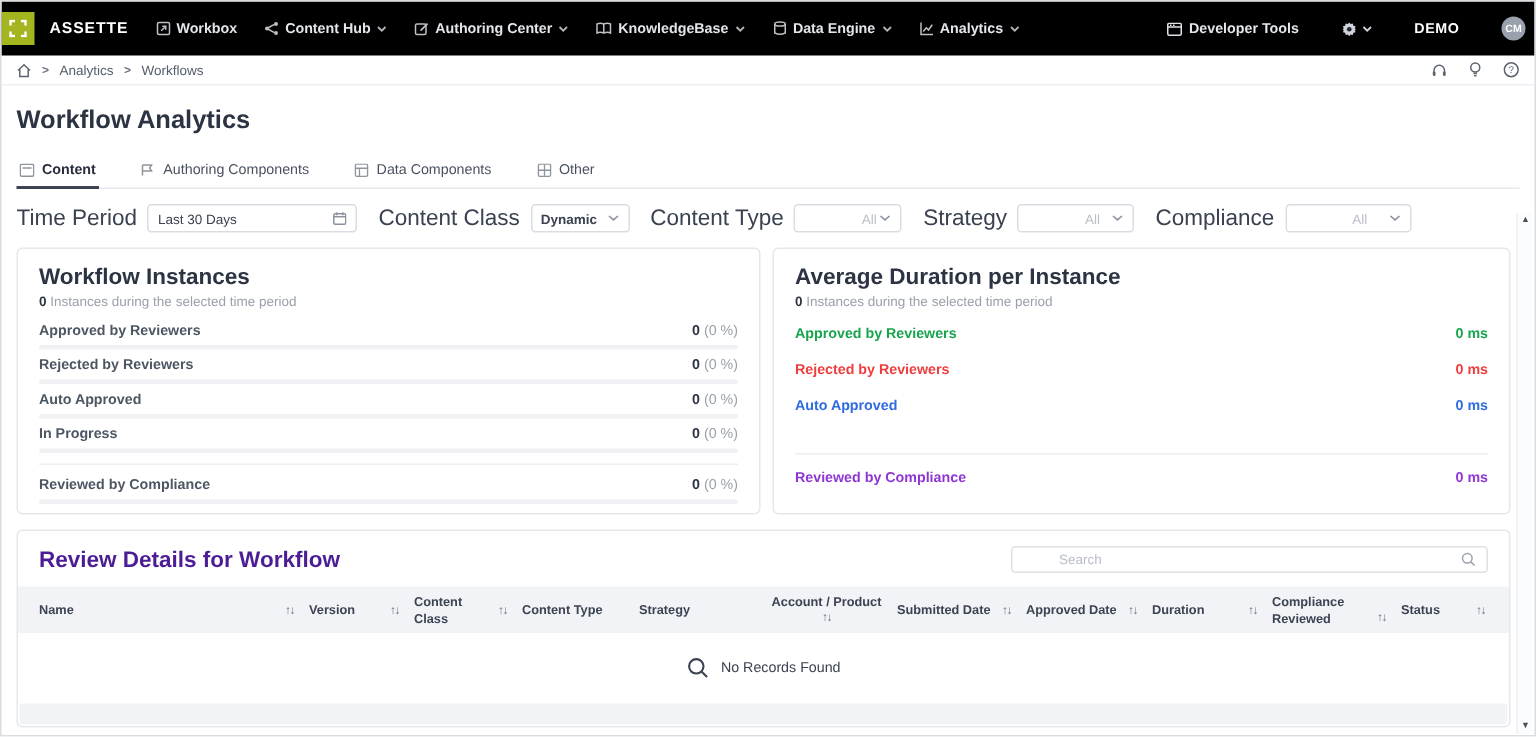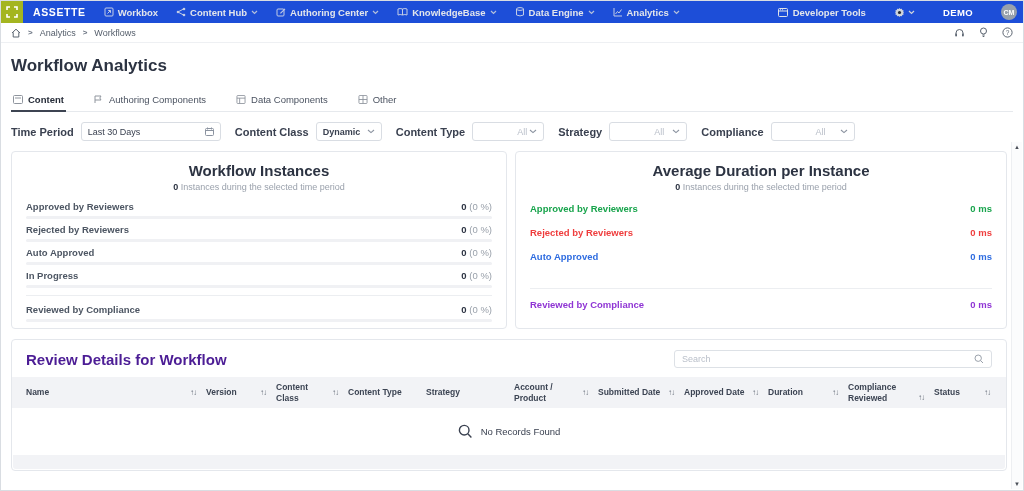--- a/index.html
+++ b/index.html
@@ -1,21 +1,21 @@
 <!DOCTYPE html>
 <html><head>
 <meta charset="utf-8">
 <style>
   * { margin:0; padding:0; box-sizing:border-box; }
   html,body { width:1024px; height:491px; }
   body { font-family:"Liberation Sans", sans-serif; background:#e9ebee; }
   .page { position:relative; width:1024px; height:491px; background:#ffffff; border:1px solid #d9dde2; overflow:hidden; }
 
   
-  .navbar { height:22px; background:#1d4ed8; display:flex; align-items:center; color:#fff; }
+  .navbar { height:36px; background:#000000; display:flex; align-items:center; color:#fff; }
   .logo { width:22px; height:22px; background:#a4b520; display:flex; align-items:center; justify-content:center; flex:0 0 22px; }
   .brand { font-size:10.5px; font-weight:bold; letter-spacing:.6px; margin:0 18px 0 10px; }
   .nav-items { display:flex; align-items:center; gap:18px; flex:1; }
   .nav-item { display:flex; align-items:center; gap:4px; font-size:9.5px; font-weight:bold; color:#e3e6eb; cursor:pointer; }
   .nav-item svg { opacity:.85; }
   .chev { display:inline-block; }
   .nav-right { display:flex; align-items:center; gap:28px; padding-right:6px; }
   .devtools { display:flex; align-items:center; gap:5px; font-size:9.5px; font-weight:bold; color:#e3e6eb; cursor:pointer; }
   .gear-group { display:flex; align-items:center; gap:3px; color:#cfd4db; cursor:pointer; }
   .tenant { font-size:9.5px; font-weight:bold; letter-spacing:.4px; }
@@ -36,28 +36,28 @@
   
   .tabs { display:flex; gap:26px; margin-top:14px; border-bottom:1px solid #e6e9ed; }
   .tab { display:flex; align-items:center; gap:5px; font-size:9.5px; color:#4a5260; padding:4px 2px 6px; cursor:pointer; position:relative; }
   .tab.active { font-weight:bold; color:#262c38; }
   .tab.active::after { content:""; position:absolute; left:0; right:0; bottom:-1px; height:2px; background:#3d4452; }
   .tab svg { opacity:.75; }
 
   
   .filters { display:flex; align-items:center; gap:14px; margin-top:10px; }
   .fgroup { display:flex; align-items:center; gap:7px; }
-  .flabel { font-size:11px; font-weight:bold; color:#3a4150; white-space:nowrap; }
+  .flabel { font-size:15px; font-weight:normal; color:#3a4150; white-space:nowrap; }
   .fctl { height:19px; border:1px solid #d9dde3; border-radius:3px; background:#fff; display:flex; align-items:center; justify-content:space-between; padding:0 6px; font-size:9px; color:#3a4150; cursor:pointer; }
   .fctl .ph { color:#b9bfc9;margin-left:38px; }
   .fctl .cicon { color:#8b93a0; display:flex; }
   .w-dates{ width:140px; } .w-class{ width:66px;font-weight:bold; } .w-type{ width:72px; } .w-strat{ width:78px; } .w-comp{ width:84px; }
 
   
-  .panels-row { display:flex; gap:8px; margin-top:10px;text-align:center; }
+  .panels-row { display:flex; gap:8px; margin-top:10px; }
   .panel { background:#fff; border:1px solid #e4e7ec; border-radius:4px; }
   .p-instances { width:496px; height:178px; padding:10px 14px; }
   .p-duration { width:492px; height:178px; padding:10px 14px; }
   .p-title { font-size:15px; font-weight:bold; color:#2c3342; }
   .p-sub { font-size:9px; color:#9aa1ac; margin-top:3px; }
   .p-sub b { color:#2c3342; }
 
   .inst-rows { margin-top:9px; }
   .inst-row { margin-bottom:5px; }
   .inst-line { display:flex; justify-content:space-between; align-items:baseline; }
@@ -71,28 +71,28 @@
   .dur-row { display:flex; justify-content:space-between; align-items:baseline; margin-bottom:13px; }
   .dur-label { font-size:9.5px; font-weight:bold; }
   .dur-val { font-size:9.5px; font-weight:bold; }
   .dur-divider { border-top:1px solid #eceef1; margin:26px 0 10px; }
 
   
   .p-review { margin-top:10px; width:996px; padding:10px 0 0; }
   .review-head { display:flex; align-items:center; justify-content:space-between; padding:0 14px; }
   .review-title { font-size:15px; font-weight:bold; color:#4c1d95; }
   .search-box { width:318px; height:18px; border:1px solid #dde1e6; border-radius:3px; display:flex; align-items:center; padding:0 7px; gap:6px; }
-  .search-box input { border:none; outline:none; flex:1; font-size:9px; color:#3a4150; font-family:"Liberation Sans", sans-serif; }
+  .search-box input { border:none; outline:none; flex:1; font-size:9px; color:#3a4150; font-family:"Liberation Sans", sans-serif;margin-left:24px; }
   .search-box input::placeholder { color:#b9bfc9; }
 
   .thead { display:flex; background:#f2f3f6; margin-top:9px; padding:5px 14px; min-height:31px; align-items:center; }
   .th { display:flex; align-items:center; justify-content:space-between; padding-right:10px; font-size:8.5px; font-weight:bold; color:#3c4453; line-height:1.25; cursor:pointer; }
   .th .sort { font-size:8px; color:#6a727e; letter-spacing:-1px; white-space:nowrap; flex:0 0 auto; }
   .col-name{ flex:1; } .col-version{ width:70px; } .col-cclass{ width:72px; } .col-ctype{ width:78px; }
-  .col-strategy{ width:88px; } .col-account{ width:84px; } .col-submitted{ width:86px; } .col-approved{ width:84px; }
+  .col-strategy{ width:88px; } .col-account{ width:84px;flex-direction:column; } .col-submitted{ width:86px; } .col-approved{ width:84px; }
   .col-duration{ width:80px; } .col-compliance{ width:86px;align-items:flex-end; } .col-status{ width:58px; padding-right:2px; }
 
   .tbody-empty { height:47px; display:flex; align-items:center; justify-content:center; gap:8px; color:#3a4150; font-size:9.5px; }
   .tfoot { height:14px; background:#f2f3f6; margin:0 1px 1px; border-radius:0 0 3px 3px; }
 
   
   .scrollbar { position:absolute; top:141px; bottom:1px; right:1px; width:11px; background:#fbfcfd; border-left:1px solid #edeff2; display:flex; flex-direction:column; justify-content:space-between; align-items:center; padding:2px 0; }
   .sb-btn { font-size:6px; color:#4a4f58; cursor:pointer; line-height:1; }
 
   svg { display:block; }

